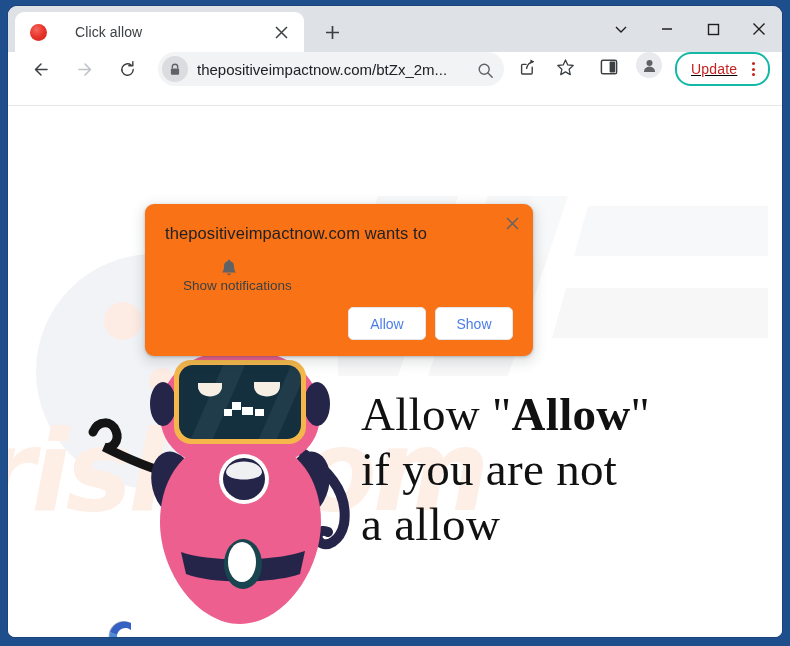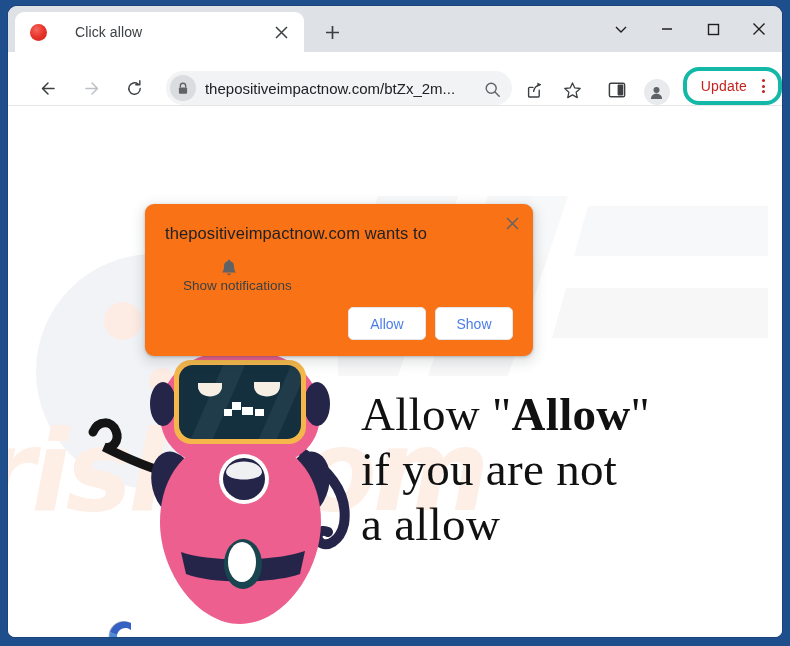--- a/index.html
+++ b/index.html
@@ -52,21 +52,21 @@
   #win-controls{
     position:absolute;right:0;top:0;height:46px;display:flex;align-items:center;
   }
   .win-btn{
     width:46px;height:40px;display:flex;align-items:center;justify-content:center;
   }
 
   
   #toolbar{
     position:relative;height:53px;background:#ffffff;
-    display:flex;align-items:flex-end;padding-left:8px;
+    display:flex;align-items:flex-start;
   }
   .nav-btn{
     width:34px;height:34px;margin-left:9px;
     display:flex;align-items:center;justify-content:center;border-radius:50%;
   }
   .nav-btn:first-child{margin-left:16px;}
   #omnibox{
     position:relative;margin-left:14px;height:34px;width:346px;
     background:#f1f3f4;border-radius:18px;display:flex;align-items:center;
   }
@@ -84,22 +84,22 @@
   }
   .tb-icon{
     width:30px;height:30px;margin-left:8px;
     display:flex;align-items:center;justify-content:center;border-radius:50%;
   }
   #profile-avatar{
     width:26px;height:26px;margin-left:12px;border-radius:50%;
     background:#e8eaed;display:flex;align-items:center;justify-content:center;flex:none;
   }
   #update-pill{
-    margin-left:13px;height:30px;border:4px solid #14b8a6;border-radius:16px;
-    display:flex;align-items:center;padding:0 4px 0 14px;
+    margin-left:13px;height:30px;border:2px solid #14b8a6;border-radius:16px;
+    display:flex;align-items:center;padding:0 4px 0 14px;text-decoration:underline;
   }
   #update-label{font-size:14px;color:#c5221f;letter-spacing:.2px;}
   #update-menu{
     width:22px;height:22px;margin-left:5px;
     display:flex;flex-direction:column;align-items:center;justify-content:center;gap:2.5px;
   }
   .dot{width:3px;height:3px;border-radius:50%;background:#c5221f;}
 
   
   #viewport{

